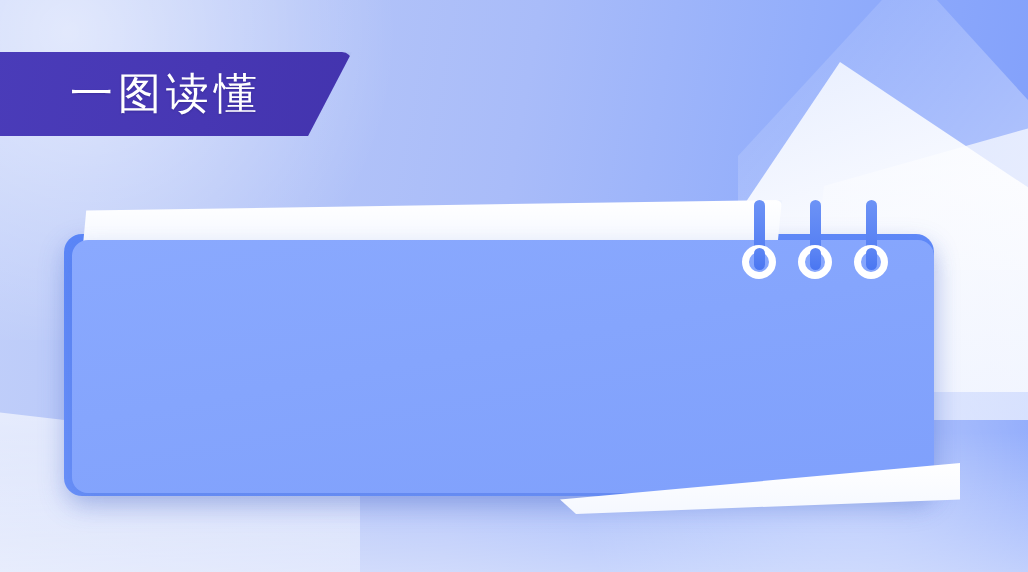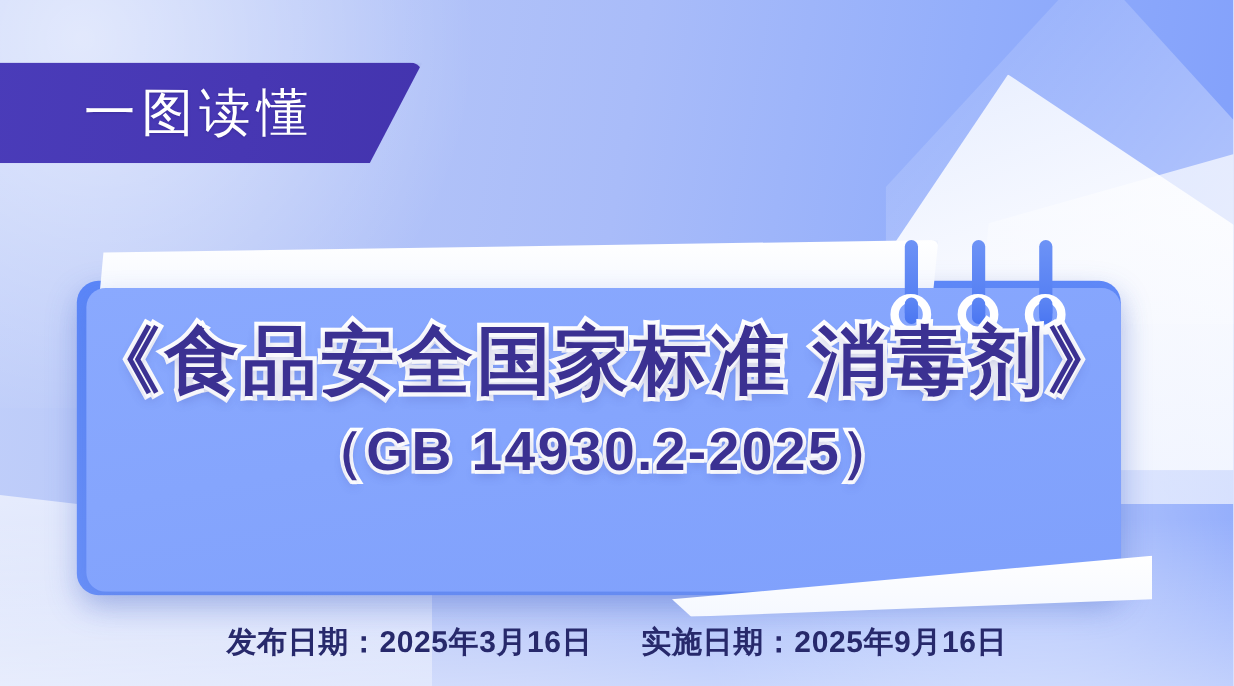--- a/index.html
+++ b/index.html
@@ -272,24 +272,15 @@
       <div class="hole"></div>
       <div class="bar-front"></div>
     </div>
     <div class="ring" style="left:112px;">
       <div class="bar"></div>
       <div class="hole"></div>
       <div class="bar-front"></div>
     </div>
   </div>
 
-  <div class="title-block">
-    <div class="main-title">《食品安全国家标准 消毒剂》</div>
-    <div class="sub-title">（GB 14930.2-2025）</div>
-  </div>
-
-  <div class="dates">
-    <span>发布日期：2025年3月16日</span>
-    <span class="gap"></span>
-    <span>实施日期：2025年9月16日</span>
-  </div>
+
 
 </div>
 
 </body></html>

